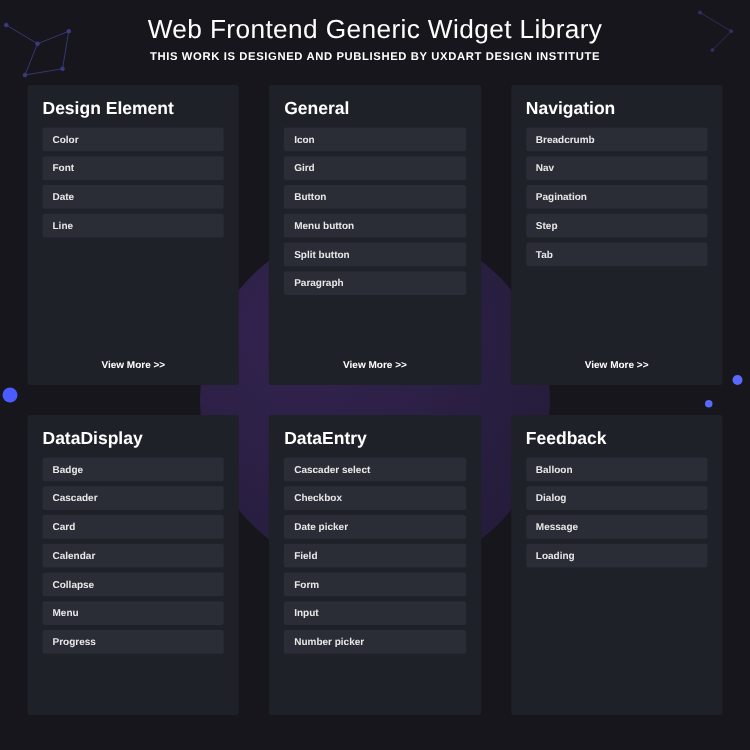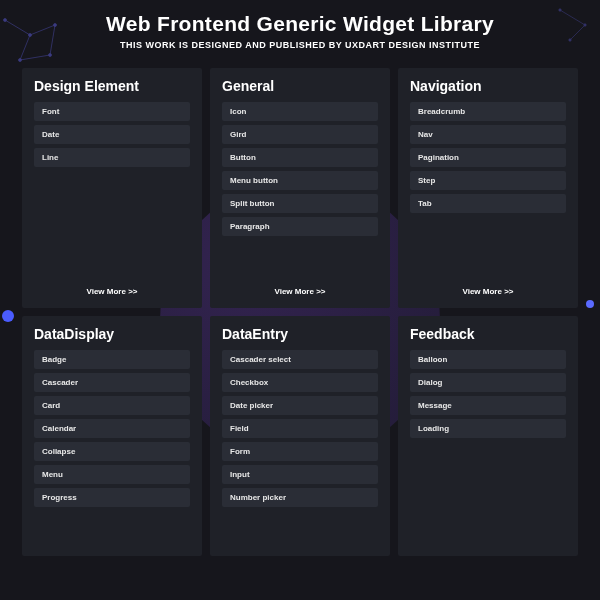--- a/index.html
+++ b/index.html
@@ -39,34 +39,34 @@
 .plexus.tl { top: 10px; left: 0; width: 70px; height: 70px; }
 .plexus.tr { top: 5px; right: 5px; width: 40px; height: 40px; }
 .header {
   text-align: center;
   padding: 12px 20px 10px 20px;
   position: relative;
   z-index: 1;
 }
 .title {
   font-size: 21px;
-  font-weight: 700;
+  font-weight: 400;
   letter-spacing: 0.3px;
 }
 .subtitle {
   font-size: 9px;
   font-weight: 700;
   letter-spacing: 0.5px;
   margin-top: 4px;
   text-transform: uppercase;
 }
 .grid {
   display: grid;
   grid-template-columns: repeat(3, 1fr);
-  gap: 8px;
+  gap: 24px;
   padding: 8px 22px 0 22px;
   position: relative;
   z-index: 1;
 }
 .card {
   background: #1f2128;
   border-radius: 2px;
   padding: 10px 12px 12px 12px;
   min-height: 240px;
   display: flex;
@@ -134,20 +134,21 @@
 
 <div class="header">
   <div class="title">Web Frontend Generic Widget Library</div>
   <div class="subtitle">THIS WORK IS DESIGNED AND PUBLISHED BY UXDART DESIGN INSTITUTE</div>
 </div>
 
 <div class="grid" id="grid">
     <div class="card">
       <div class="card-title">Design Element</div>
       <div class="items">
+        <div class="item">Color</div>
         <div class="item">Font</div>
         <div class="item">Date</div>
         <div class="item">Line</div>
       </div>
       <div class="view-more">View More &gt;&gt;</div>
     </div>
     <div class="card">
       <div class="card-title">General</div>
       <div class="items">
         <div class="item">Icon</div>

